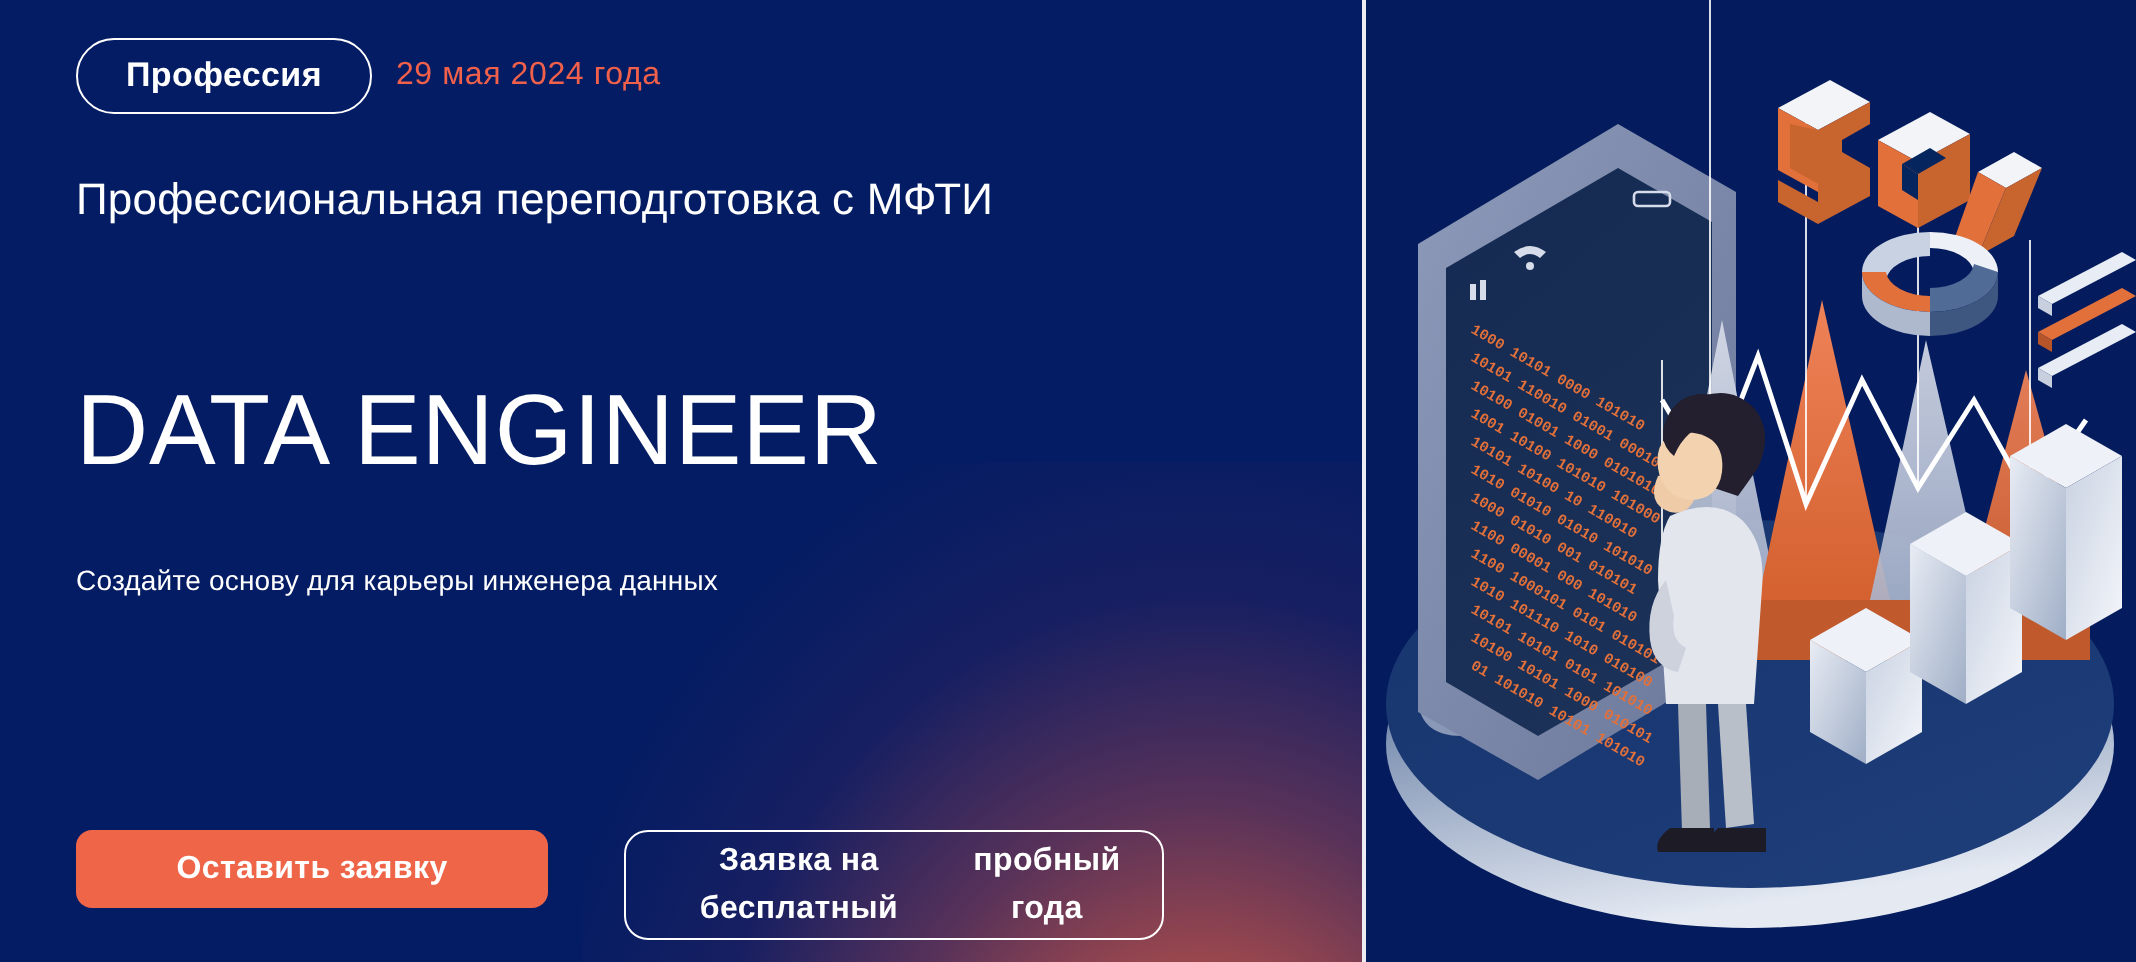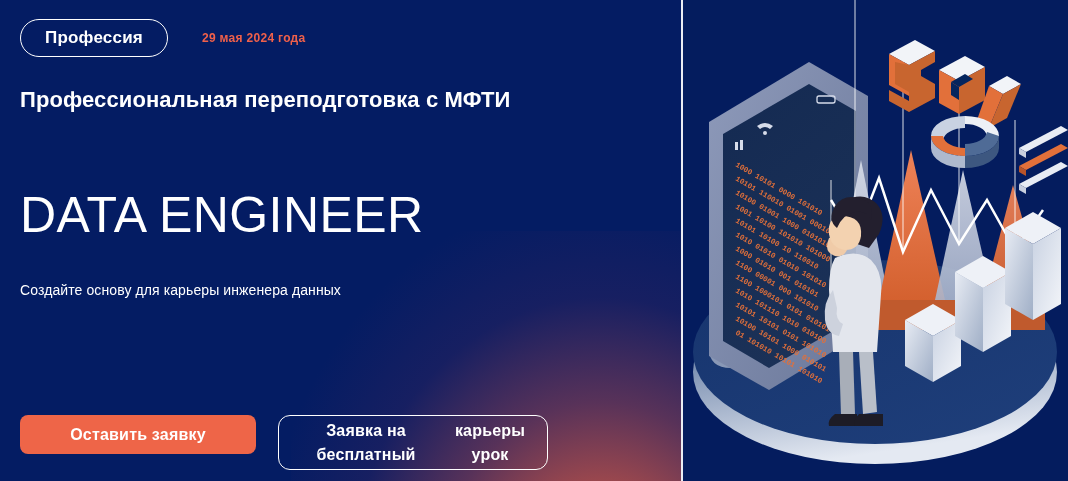--- a/index.html
+++ b/index.html
@@ -39,21 +39,21 @@
     background: radial-gradient(ellipse at 72% 88%,
         rgba(238,101,72,0.95) 0%,
         rgba(223,92,67,0.78) 18%,
         rgba(180,74,78,0.48) 38%,
         rgba(90,42,92,0.22) 58%,
         rgba(4,28,99,0) 78%);
     pointer-events: none;
   }
   .left-content {
     position: absolute;
-    left: 20px;
+    left: 38px;
     top: 0;
     width: 620px;
     height: 481px;
   }
 
   .badge-row {
     position: absolute;
     left: 0;
     top: 19px;
     display: flex;
@@ -64,35 +64,35 @@
     border-radius: 22px;
     padding: 9px 24px 10px 24px;
     color: #ffffff;
     font-size: 17px;
     font-weight: bold;
     letter-spacing: 0.2px;
     line-height: 1;
     background: transparent;
   }
   .date {
-    margin-left: 34px;
+    margin-left: 12px;
     color: #F0604A;
-    font-size: 12px;
-    font-weight: bold;
+    font-size: 16px;
+    font-weight: normal;
     letter-spacing: 0.3px;
     white-space: nowrap;
   }
 
   .subtitle {
     position: absolute;
     left: 0;
     top: 87px;
     color: #ffffff;
     font-size: 22px;
-    font-weight: 700;
+    font-weight: 400;
     letter-spacing: 0.1px;
     white-space: nowrap;
   }
   .title {
     position: absolute;
     left: 0;
     top: 154px;
     color: #ffffff;
     font-size: 50px;
     font-weight: normal;
@@ -128,21 +128,21 @@
     font-size: 16px;
     font-weight: bold;
     font-family: "Liberation Sans", sans-serif;
     letter-spacing: 0.2px;
     cursor: pointer;
     display: flex;
     align-items: center;
     justify-content: center;
   }
   .btn-secondary {
-    margin-left: 22px;
+    margin-left: 38px;
     width: 270px;
     height: 55px;
     background: transparent;
     border: 1.5px solid #ffffff;
     border-radius: 12px;
     color: #ffffff;
     font-size: 16px;
     font-weight: bold;
     font-family: "Liberation Sans", sans-serif;
     letter-spacing: 0.2px;
@@ -202,21 +202,21 @@
 
       <h1 class="title">DATA ENGINEER</h1>
 
       <div class="tagline">Создайте основу для карьеры инженера данных</div>
 
       <div class="cta-row">
         <button class="btn-primary">Оставить заявку</button>
         <button class="btn-secondary">
           <span>Заявка на бесплатный</span>
             <br>
-          <span>карьеры урок</span>
+          <span>пробный года</span>
         </button>
       </div>
 
     </div>
   </div>
 
   <div class="divider"></div>
 
   <div class="right-panel">
     <svg class="illus" viewBox="0 0 385 481">

